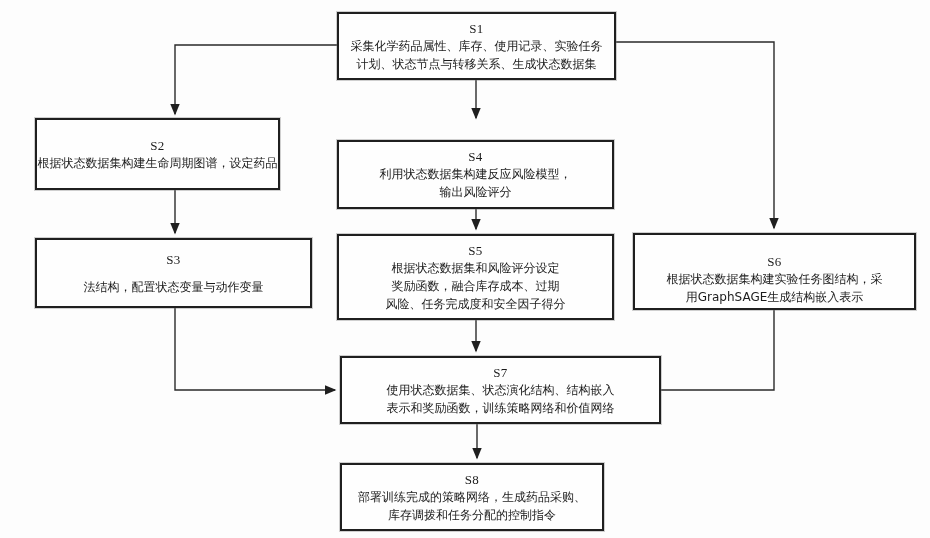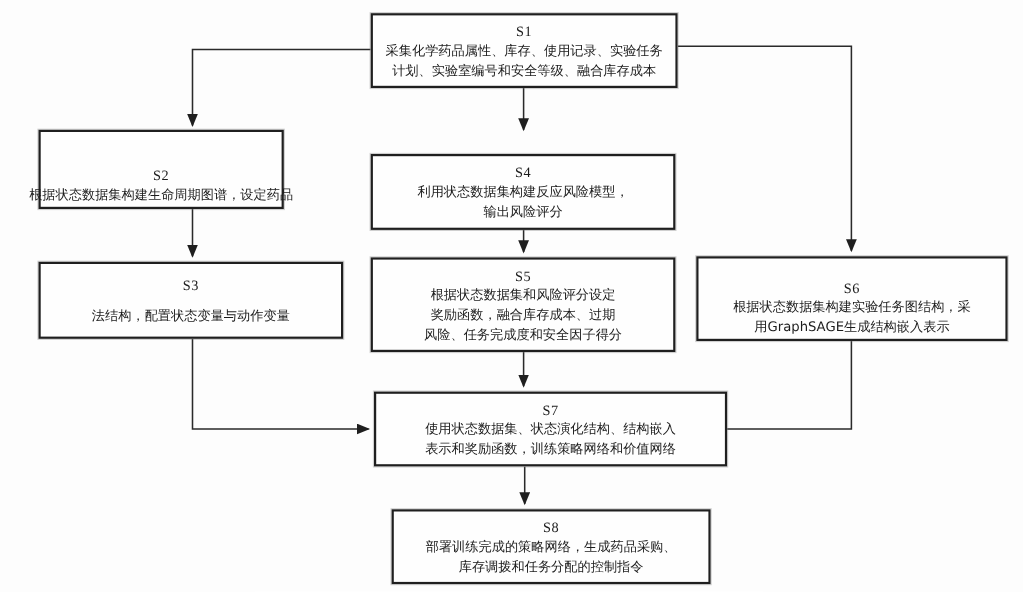--- a/index.html
+++ b/index.html
@@ -40,27 +40,27 @@
     line-height: 17px;
     letter-spacing: 0.5px;
   }
   .node .line {
     font-size: 12px;
     line-height: 18px;
     white-space: nowrap;
   }
   
   #node-s1 { left: 337px; top: 12px;  width: 279px; height: 68px; }
-  #node-s2 { left: 35px;  top: 118px; width: 223px; height: 72px; justify-content: flex-end; }
+  #node-s2 { left: 35px;  top: 118px; width: 245px; height: 72px; }
   #node-s4 { left: 337px; top: 140px; width: 277px; height: 69px; }
   #node-s3 { left: 35px;  top: 238px; width: 277px; height: 70px; gap: 10px; }
   #node-s5 { left: 337px; top: 234px; width: 277px; height: 86px; }
   #node-s6 { left: 633px; top: 233px; width: 283px; height: 77px; justify-content: flex-end; }
   #node-s7 { left: 340px; top: 356px; width: 321px; height: 68px; }
-  #node-s8 { left: 356px; top: 463px; width: 290px; height: 68px; }
+  #node-s8 { left: 340px; top: 463px; width: 264px; height: 68px; }
   polyline {
     fill: none;
     stroke: #2a2a2a;
     stroke-width: 1.4;
   }
 </style>
 </head>
 <body>
 
 <div id="canvas">
@@ -78,21 +78,21 @@
     <polyline points="476,192 476,229" marker-end="url(#ah)"></polyline>
     <polyline points="476,320 476,351" marker-end="url(#ah)"></polyline>
     <polyline points="175,308 175,390 335,390" marker-end="url(#ah)"></polyline>
     <polyline points="774,310 774,390 622,390" marker-end="url(#ah)"></polyline>
     <polyline points="477,424 477,458" marker-end="url(#ah)"></polyline>
   </svg>
 
   <div class="node" id="node-s1">
     <div class="step-id">S1</div>
     <div class="line">采集化学药品属性、库存、使用记录、实验任务</div>
-    <div class="line">计划、实验室编号和安全等级、融合库存成本</div>
+    <div class="line">计划、状态节点与转移关系、生成状态数据集</div>
   </div>
 
   <div class="node" id="node-s2">
     <div class="step-id">S2</div>
     <div class="line">根据状态数据集构建生命周期图谱，设定药品</div>
   </div>
 
   <div class="node" id="node-s4">
     <div class="step-id">S4</div>
     <div class="line">利用状态数据集构建反应风险模型，</div>

